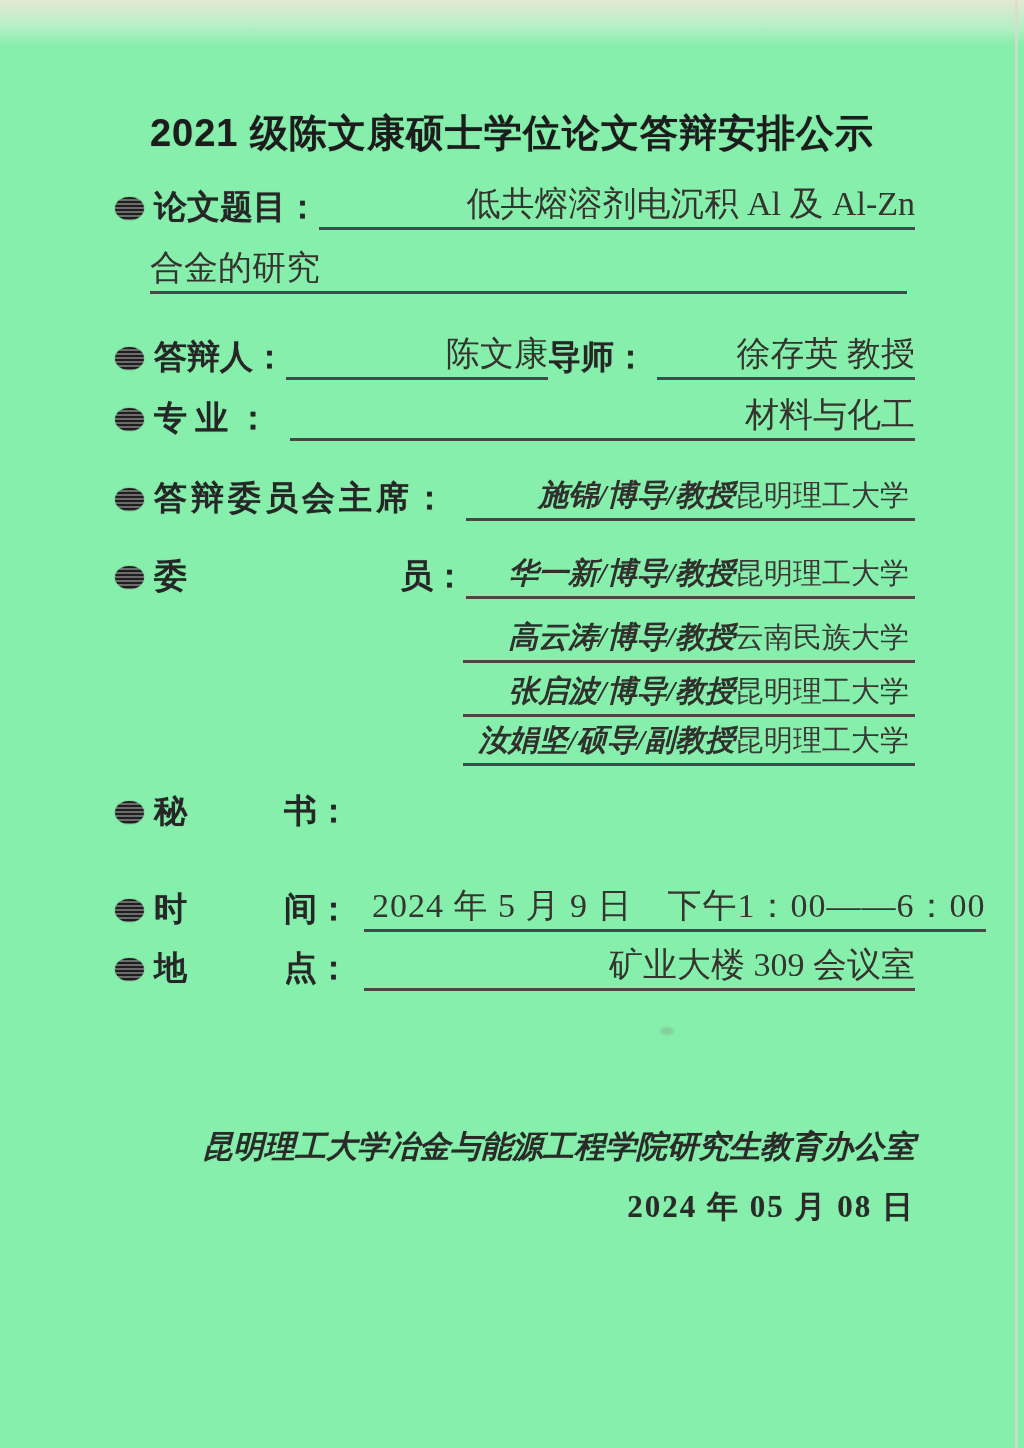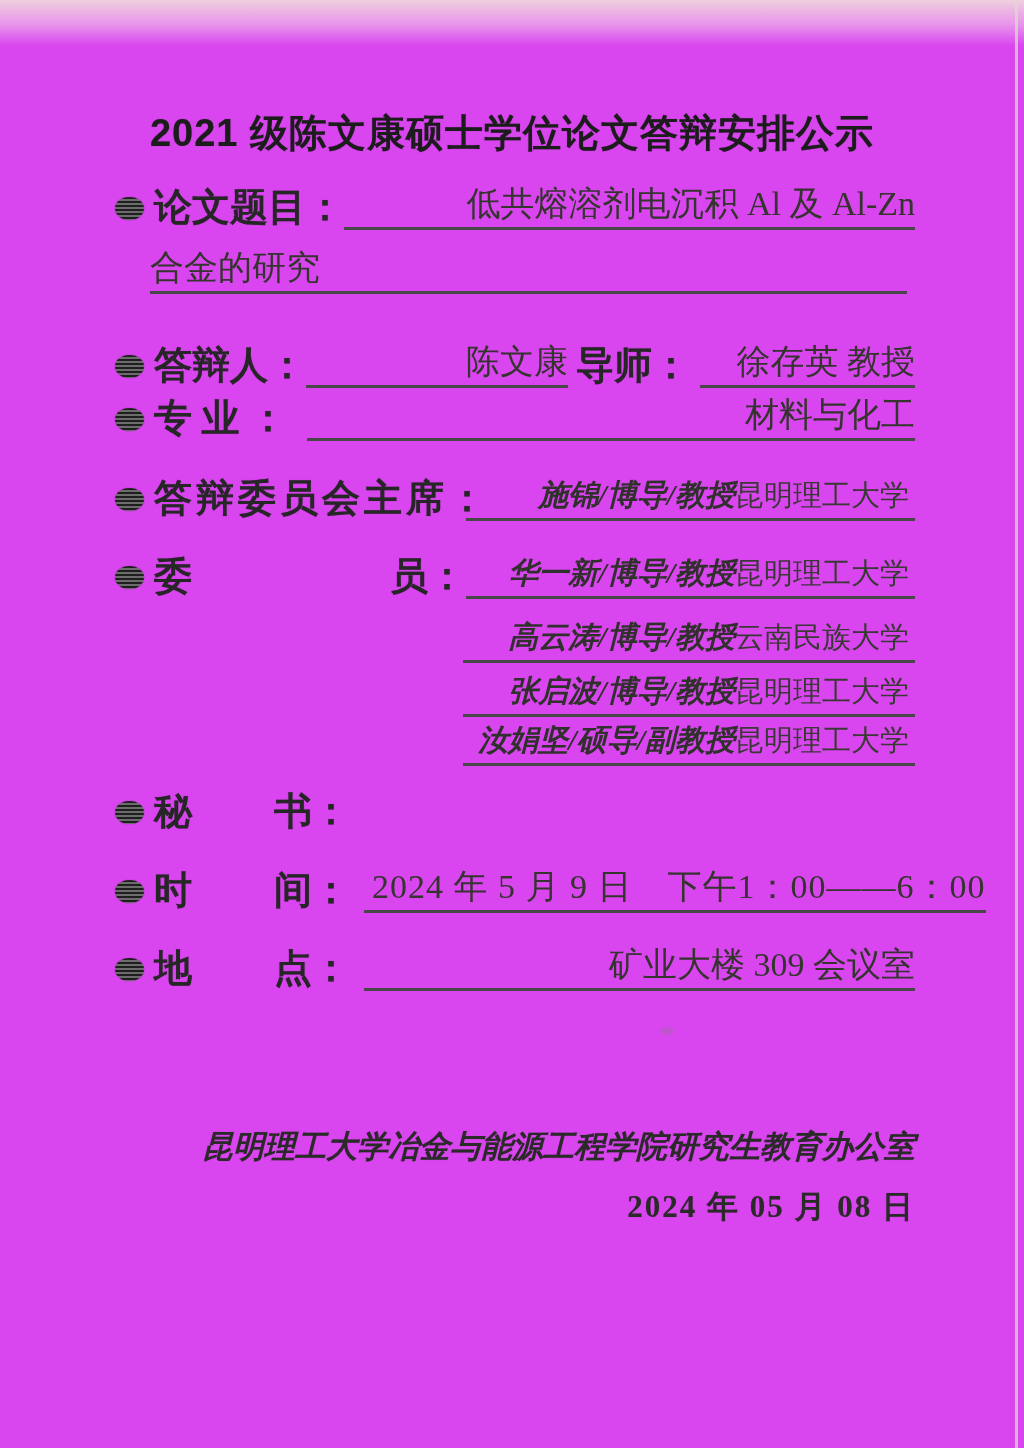--- a/index.html
+++ b/index.html
@@ -5,21 +5,21 @@
   html,body{margin:0;padding:0;}
   body{
     width:1024px;height:1448px;
     background:#ffffff;
     font-family:"Liberation Serif","DejaVu Serif",serif;
     color:#2e2d2b;
     overflow:hidden;
   }
   .page{
     position:relative;width:1024px;height:1448px;
-    background:#d946ef;
+    background:#86efac;
   }
   
   .scan-top-band{
     position:absolute;top:0;left:0;width:1024px;height:46px;
     background:linear-gradient(180deg, rgba(243,231,219,0.85) 0%, rgba(247,239,231,0.45) 55%, rgba(253,252,250,0) 100%);
     pointer-events:none;
   }
   .scan-right-line{
     position:absolute;top:0;left:1015px;width:3px;height:1448px;
     background:#ded8cf;opacity:.75;pointer-events:none;
@@ -44,21 +44,21 @@
     display:flex;align-items:flex-end;white-space:nowrap;
   }
   .row span{line-height:46px;height:46px;display:inline-block;}
   .bullet{
     width:29px;height:23px;border-radius:50%;
     background:repeating-linear-gradient(180deg,#1f1f1f 0px,#1f1f1f 2px,#6c6c6c 2px,#6c6c6c 4px);
     margin:0 10px 10px 0;flex:0 0 auto;
     box-shadow:0 0 1px #333;
   }
   .lbl{
-    font-weight:700;font-size:38px;color:#262626;flex:0 0 auto;
+    font-weight:700;font-size:33px;color:#262626;flex:0 0 auto;
     text-shadow:0 0 1px rgba(0,0,0,0.3);
   }
   .ufield{
     border-bottom:3px solid #474747;
     font-size:34px;color:#35342f;
   }
   .grow{flex:1 1 auto;}
   .center{text-align:right;}
   .lbl-split{
     display:flex !important;justify-content:space-between;flex:0 0 auto;
@@ -66,21 +66,21 @@
   .lbl-split-wide{width:312px;}
   .lbl-split-sm{width:196px;margin-right:14px;}
   .chair-lbl{letter-spacing:4px;width:312px;}
   .pair{display:flex !important;justify-content:flex-end;padding:0 6px 0 4px;}
   .mname{font-weight:700;font-style:italic;font-size:30px;color:#30302c;height:46px;line-height:46px;display:inline-block;}
   .morg{font-weight:400;font-size:29px;color:#3a3935;height:46px;line-height:46px;display:inline-block;}
   .member-extra{left:463px;width:452px;}
   .sec-name{font-weight:700;font-size:30px;margin-left:12px;color:#2c2b28;}
   .sec-org{font-weight:400;font-size:30px;margin-left:118px;color:#3a3935;}
   .value-serif{font-weight:400;}
-  .time-val{padding-left:8px;letter-spacing:1px;}
+  .time-val{padding-left:8px;letter-spacing:1px;margin-top:19px;}
   
   .footer-line{
     position:absolute;left:115px;width:800px;
     font-weight:700;font-size:31px;color:#2a2a28;
     text-align:right;white-space:nowrap;
     text-shadow:0 0 1px rgba(0,0,0,0.25);
   }
   .footer-office{top:1126px;padding-right:6px;font-style:italic;}
   .footer-date{top:1186px;padding-right:20px;letter-spacing:2px;}
 </style>
@@ -102,22 +102,22 @@
   </div>
 
   <div class="row" style="top:245px;left:150px;width:757px;">
     <span class="ufield grow value-serif">合金的研究</span>
   </div>
 
   <div class="row" style="top:331px;">
     <div class="bullet"></div>
     <span class="lbl">答辩人：</span>
     <span class="ufield center value-serif" style="width:262px;">陈文康</span>
-    <span class="lbl" style="margin-left:8px;">导师：</span>
-    <span class="ufield grow center value-serif" style="margin-left:10px;margin-top:8px;">徐存英 教授</span>
+    <span class="lbl" style="">导师：</span>
+    <span class="ufield grow center value-serif" style="margin-left:10px;">徐存英 教授</span>
   </div>
 
   <div class="row" style="top:392px;">
     <div class="bullet"></div>
     <span class="lbl" style="margin-right:20px;">专 业 ：</span>
     <span class="ufield grow center value-serif">材料与化工</span>
   </div>
 
   <div class="row" style="top:472px;">
     <div class="bullet"></div>

